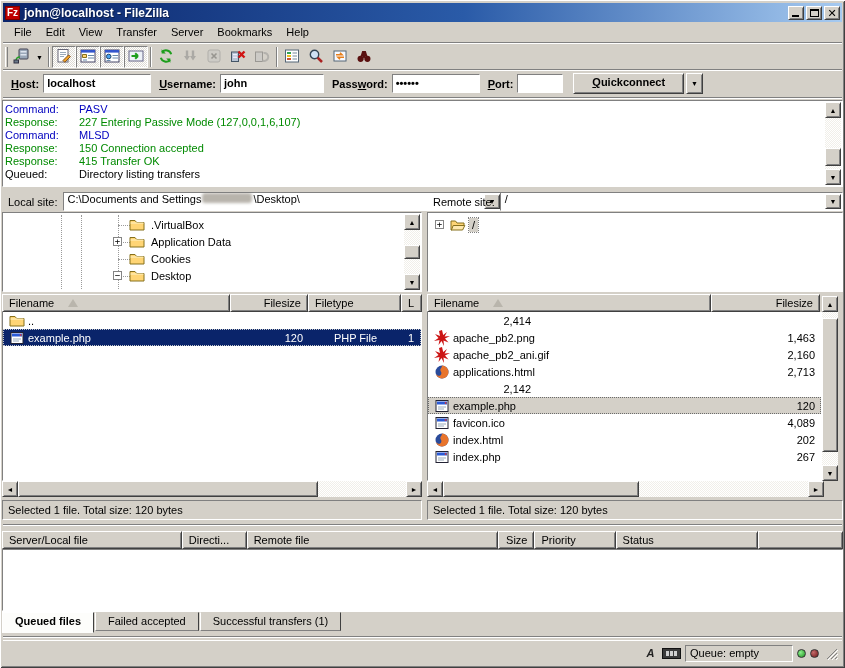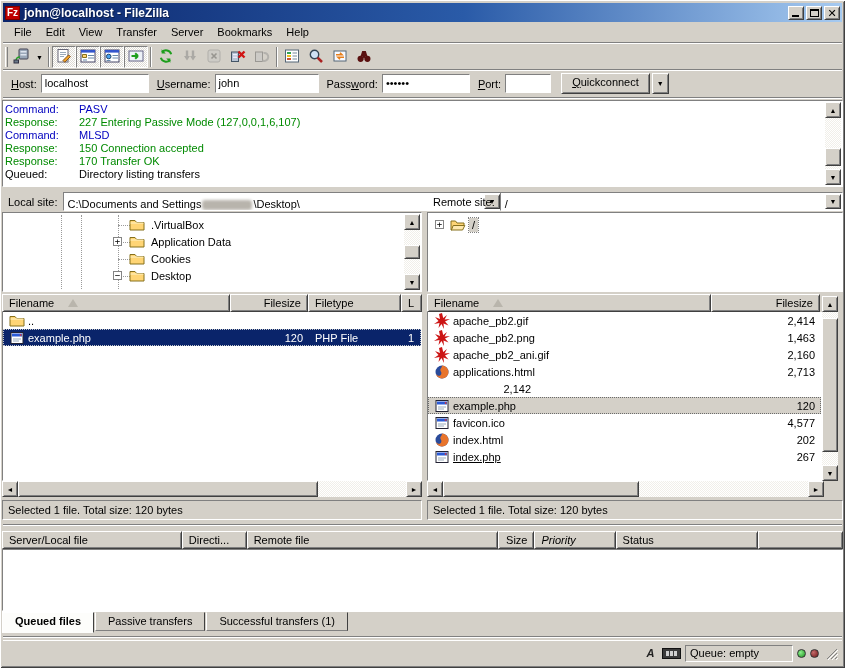--- a/index.html
+++ b/index.html
@@ -31,24 +31,24 @@
   #toolbar{left:3px;top:44px;right:3px;height:26px;display:flex;align-items:center;}
   .tbtn{width:24px;height:22px;display:flex;align-items:center;justify-content:center;border:1px solid transparent;}
   .tbtn svg{width:16px;height:16px;}
   .tbtn.pressed{border-color:#808080 #fff #fff #808080;
     background-image:linear-gradient(45deg,#fff 25%,transparent 25%,transparent 75%,#fff 75%),
                      linear-gradient(45deg,#fff 25%,transparent 25%,transparent 75%,#fff 75%);
     background-size:2px 2px;background-position:0 0,1px 1px;background-color:#dedbd4;}
   .tbtn.disabled svg{filter:grayscale(1) opacity(.45);}
   .tbtn-drop{width:13px;height:22px;display:flex;align-items:center;justify-content:center;font-size:7px;}
   
-  #quickconnect{left:3px;top:71px;right:3px;height:25px;display:flex;align-items:center;}
+  #quickconnect{left:3px;top:71px;right:3px;height:25px;display:flex;align-items:center;font-weight:bold;}
   .qc-label{margin:0 4px 0 8px;white-space:nowrap;}
   .qc-input{height:19px;background:#fff;padding:2px 3px;font-size:11px;white-space:nowrap;overflow:hidden;}
-  .qc-btn{height:21px;padding:2px 10px;margin-left:10px;background:#d4d0c8;}
+  .qc-btn{height:21px;padding:2px 18px;margin-left:10px;background:#d4d0c8;}
   .qc-btn-drop{height:21px;width:17px;margin-left:2px;display:flex;align-items:center;justify-content:center;font-size:7px;background:#d4d0c8;}
   u{text-decoration:underline;}
   
   #log{left:2px;top:100px;right:2px;height:87px;background:#fff;}
   #log-inner{position:absolute;left:2px;top:2px;right:18px;bottom:2px;overflow:hidden;}
   .log-line{display:flex;height:13px;line-height:13px;white-space:nowrap;}
   .log-label{width:74px;flex:none;}
   .log-command{color:#0000bf;}
   .log-response{color:#008a00;}
   .log-status{color:#000;}
@@ -58,21 +58,21 @@
                      linear-gradient(45deg,#fff 25%,transparent 25%,transparent 75%,#fff 75%);
     background-size:2px 2px;background-position:0 0,1px 1px;}
   .sb-btn{position:absolute;width:16px;height:16px;background:#d4d0c8;border:1px solid;border-color:#fff #404040 #404040 #fff;
     box-shadow:inset 1px 1px 0 #d4d0c8, inset -1px -1px 0 #808080;display:flex;align-items:center;justify-content:center;
     font-size:7px;line-height:7px;color:#000;}
   .sb-thumb{position:absolute;background:#d4d0c8;border:1px solid;border-color:#fff #404040 #404040 #fff;
     box-shadow:inset 1px 1px 0 #d4d0c8, inset -1px -1px 0 #808080;}
   
   .sitebar{height:21px;display:flex;align-items:center;top:191px;}
   .site-label{margin:0 5px 0 6px;white-space:nowrap;}
-  .combo{flex:1;height:19px;background:#fff;display:flex;align-items:flex-end;padding-left:4px;position:relative;white-space:nowrap;overflow:hidden;}
+  .combo{flex:1;height:19px;background:#fff;display:flex;align-items:flex-start;padding-left:4px;position:relative;white-space:nowrap;overflow:hidden;}
   .combo-arrow{position:absolute;right:1px;top:1px;bottom:1px;width:16px;background:#d4d0c8;border:1px solid;
     border-color:#fff #404040 #404040 #fff;box-shadow:inset 1px 1px 0 #d4d0c8, inset -1px -1px 0 #808080;
     display:flex;align-items:center;justify-content:center;font-size:7px;}
   .redact{display:inline-block;width:50px;height:10px;background:#b8b4ac;border-radius:3px;filter:blur(1.5px);margin:0 1px;}
   
   .treepane{top:212px;height:80px;background:#fff;}
   .tree-inner{position:absolute;inset:2px;overflow:hidden;}
   .tree-row{position:absolute;height:17px;display:flex;align-items:center;}
   .expander{width:9px;height:9px;background:#fff;border:1px solid #848484;font-size:9px;line-height:7px;text-align:center;
     position:absolute;left:0;top:4px;font-family:"DejaVu Sans Mono",monospace;}
@@ -287,21 +287,21 @@
         <div class="log-line log-command">
           <span class="log-label">Command:</span>
           <span>MLSD</span>
         </div>
         <div class="log-line log-response">
           <span class="log-label">Response:</span>
           <span>150 Connection accepted</span>
         </div>
         <div class="log-line log-response">
           <span class="log-label">Response:</span>
-          <span>170 Transfer OK</span>
+          <span>415 Transfer OK</span>
         </div>
         <div class="log-line log-status">
           <span class="log-label">Queued:</span>
           <span>Directory listing transfers</span>
         </div>
       </div>
     <div class="sb-track" style="right:1px;top:1px;width:16px;bottom:1px;"></div>
     <div class="sb-btn" style="right:1px;top:1px;">▲</div>
     <div class="sb-thumb" style="right:1px;top:47px;width:16px;height:18px;"></div>
     <div class="sb-btn" style="right:1px;bottom:1px;">▼</div>
@@ -439,39 +439,31 @@
               <rect x="3" y="3.5" width="10" height="3" fill="#2a5bd7"></rect>
               <rect x="10.8" y="4.2" width="1.6" height="1.6" fill="#d33"></rect>
               <path d="M4 9h8M4 11h6" stroke="#9ab" fill="none"></path>
             </svg>
           </span>
           <span>example.php</span>
         </div>
         <div class="fcell right" style="width: 78px;">
           <span>120</span>
         </div>
-        <div class="fcell" style="width: 93px;">
+        <div class="fcell" style="width: 93px; justify-content: center;">
           <span>PHP File</span>
         </div>
         <div class="fcell" style="width: 21px;">
           <span>1</span>
         </div>
       </div>
     </div>
 
   <div id="rlist" class="filelist abs sunken-lite" style="left:427px;width:395px;border-top:none;">
       <div class="frow">
-        <div class="fcell" style="width: 284px;">
-          <span class="ficon">
-            <svg viewBox="0 0 16 16">
-              <path d="M8 0L9.2 5 13 2l-2.4 4.5L16 6l-5 2.5 3.5 4-5-2 .5 5.5L7.5 11l-3 4 1-5-5.5 1 4.5-3L1 4l5 2L5 1z" fill="#cc1414"></path>
-            </svg>
-          </span>
-          <span>apache_pb2.gif</span>
-        </div>
         <div class="fcell right" style="width: 109px;">
           <span>2,414</span>
         </div>
       </div>
       <div class="frow">
         <div class="fcell" style="width: 284px;">
           <span class="ficon">
             <svg viewBox="0 0 16 16">
               <path d="M8 0L9.2 5 13 2l-2.4 4.5L16 6l-5 2.5 3.5 4-5-2 .5 5.5L7.5 11l-3 4 1-5-5.5 1 4.5-3L1 4l5 2L5 1z" fill="#cc1414"></path>
             </svg>
@@ -536,39 +528,39 @@
             <svg viewBox="0 0 16 16">
               <rect x="2" y="2.5" width="12" height="11" fill="#fff" stroke="#223"></rect>
               <rect x="3" y="3.5" width="10" height="3" fill="#2a5bd7"></rect>
               <rect x="10.8" y="4.2" width="1.6" height="1.6" fill="#d33"></rect>
               <path d="M4 9h8M4 11h6" stroke="#9ab" fill="none"></path>
             </svg>
           </span>
           <span>favicon.ico</span>
         </div>
         <div class="fcell right" style="width: 109px;">
-          <span>4,577</span>
+          <span>4,089</span>
         </div>
       </div>
       <div class="frow">
         <div class="fcell" style="width: 284px;">
           <span class="ficon">
             <svg viewBox="0 0 16 16">
               <circle cx="8" cy="8" r="6.5" fill="#2a4b9b"></circle>
               <path d="M8 1.5a6.5 6.5 0 1 1-6.2 8.4c1.8 2.3 4.4 2.2 5.3.5 1.2-2.2-1.3-3-.7-5.1.4-1.3 1.6-1.6 1.6-3.8z" fill="#e8742c"></path>
             </svg>
           </span>
           <span>index.html</span>
         </div>
         <div class="fcell right" style="width: 109px;">
           <span>202</span>
         </div>
       </div>
       <div class="frow">
-        <div class="fcell" style="width: 284px; text-decoration: underline;">
+        <div class="fcell" style="width: 284px;">
           <span class="ficon">
             <svg viewBox="0 0 16 16">
               <rect x="2" y="2.5" width="12" height="11" fill="#fff" stroke="#223"></rect>
               <rect x="3" y="3.5" width="10" height="3" fill="#2a5bd7"></rect>
               <rect x="10.8" y="4.2" width="1.6" height="1.6" fill="#d33"></rect>
               <path d="M4 9h8M4 11h6" stroke="#9ab" fill="none"></path>
             </svg>
           </span>
           <span>index.php</span>
         </div>
@@ -608,34 +600,34 @@
       </div>
       <div class="hcell" style="width: 67px;">
         <span>Directi...</span>
       </div>
       <div class="hcell" style="width: 262px;">
         <span>Remote file</span>
       </div>
       <div class="hcell right" style="width: 37px; justify-content: flex-end;">
         <span>Size</span>
       </div>
-      <div class="hcell" style="width: 84px; font-style: italic;">
+      <div class="hcell" style="width: 84px;">
         <span>Priority</span>
       </div>
       <div class="hcell" style="width: 148px;">
         <span>Status</span>
       </div>
       <div class="hcell" style="width: 88px;">
         <span></span>
       </div>
     </div>
   <div id="qbody" class="abs sunken-lite"></div>
   <div id="tabs" class="abs">
       <span class="tab active">Queued files</span>
-      <span class="tab">Passive transfers</span>
+      <span class="tab">Failed accepted</span>
       <span class="tab">Successful transfers (1)</span>
     </div>
 
   <div class="hgroove abs" style="left:3px;right:3px;top:636px;"></div>
 
   <div id="statusbar" class="abs">
     <span id="sb-ascii">A</span>
     <span id="sb-speed">
         <i></i>
         <i></i>

